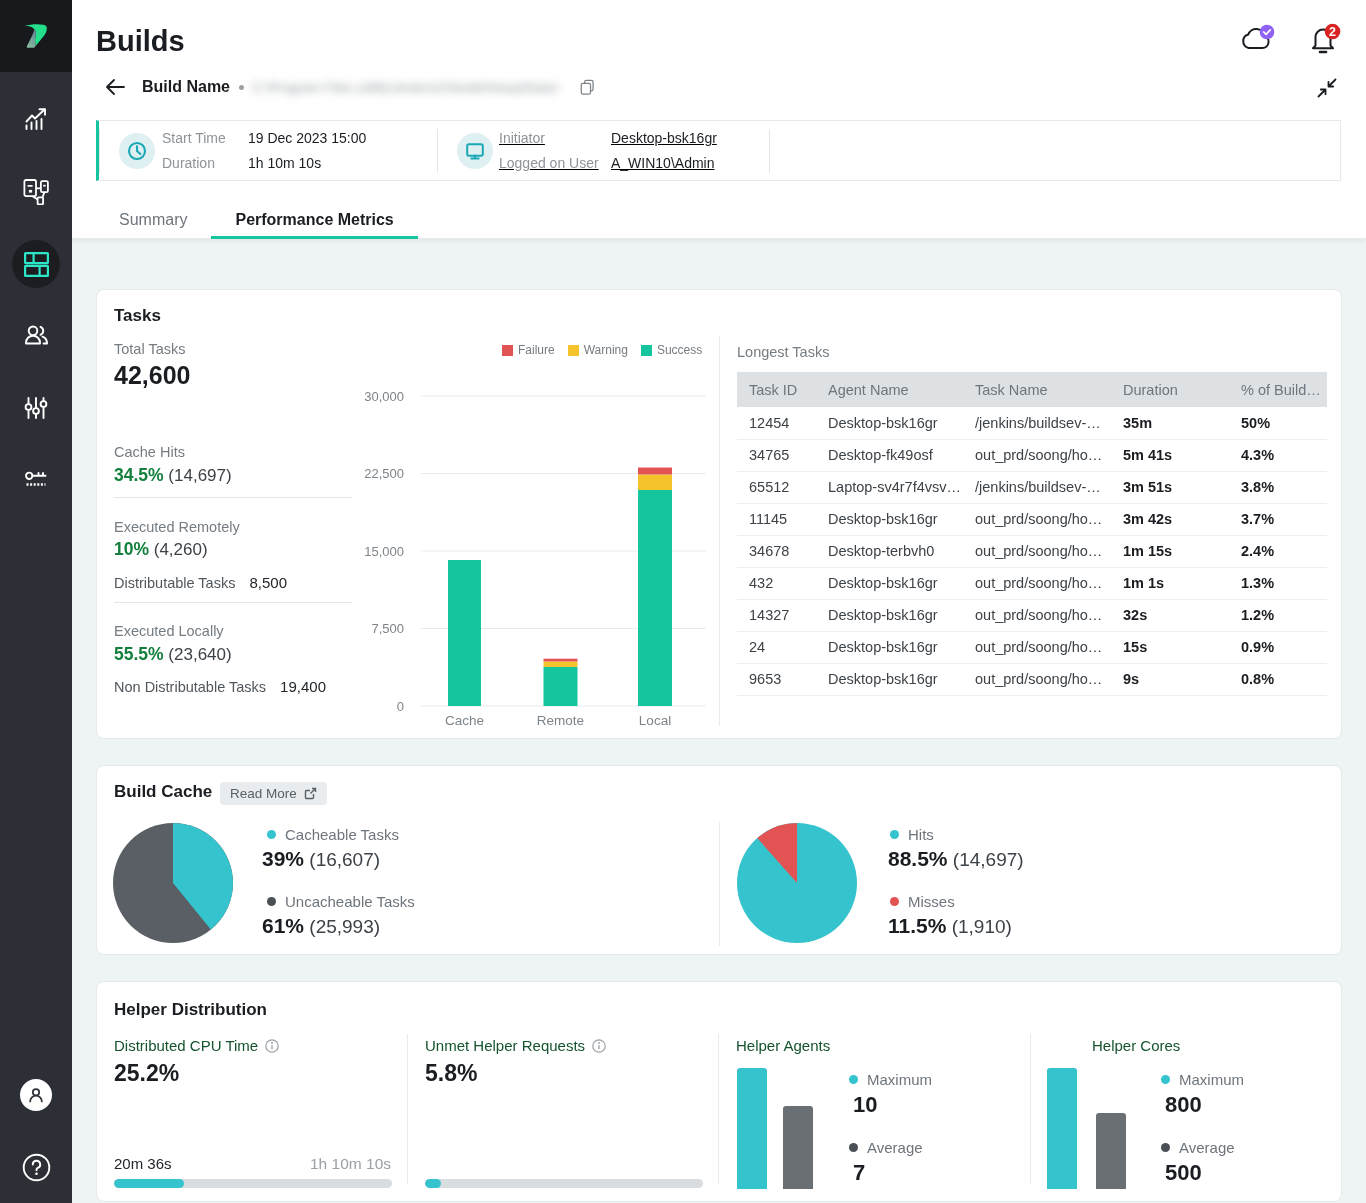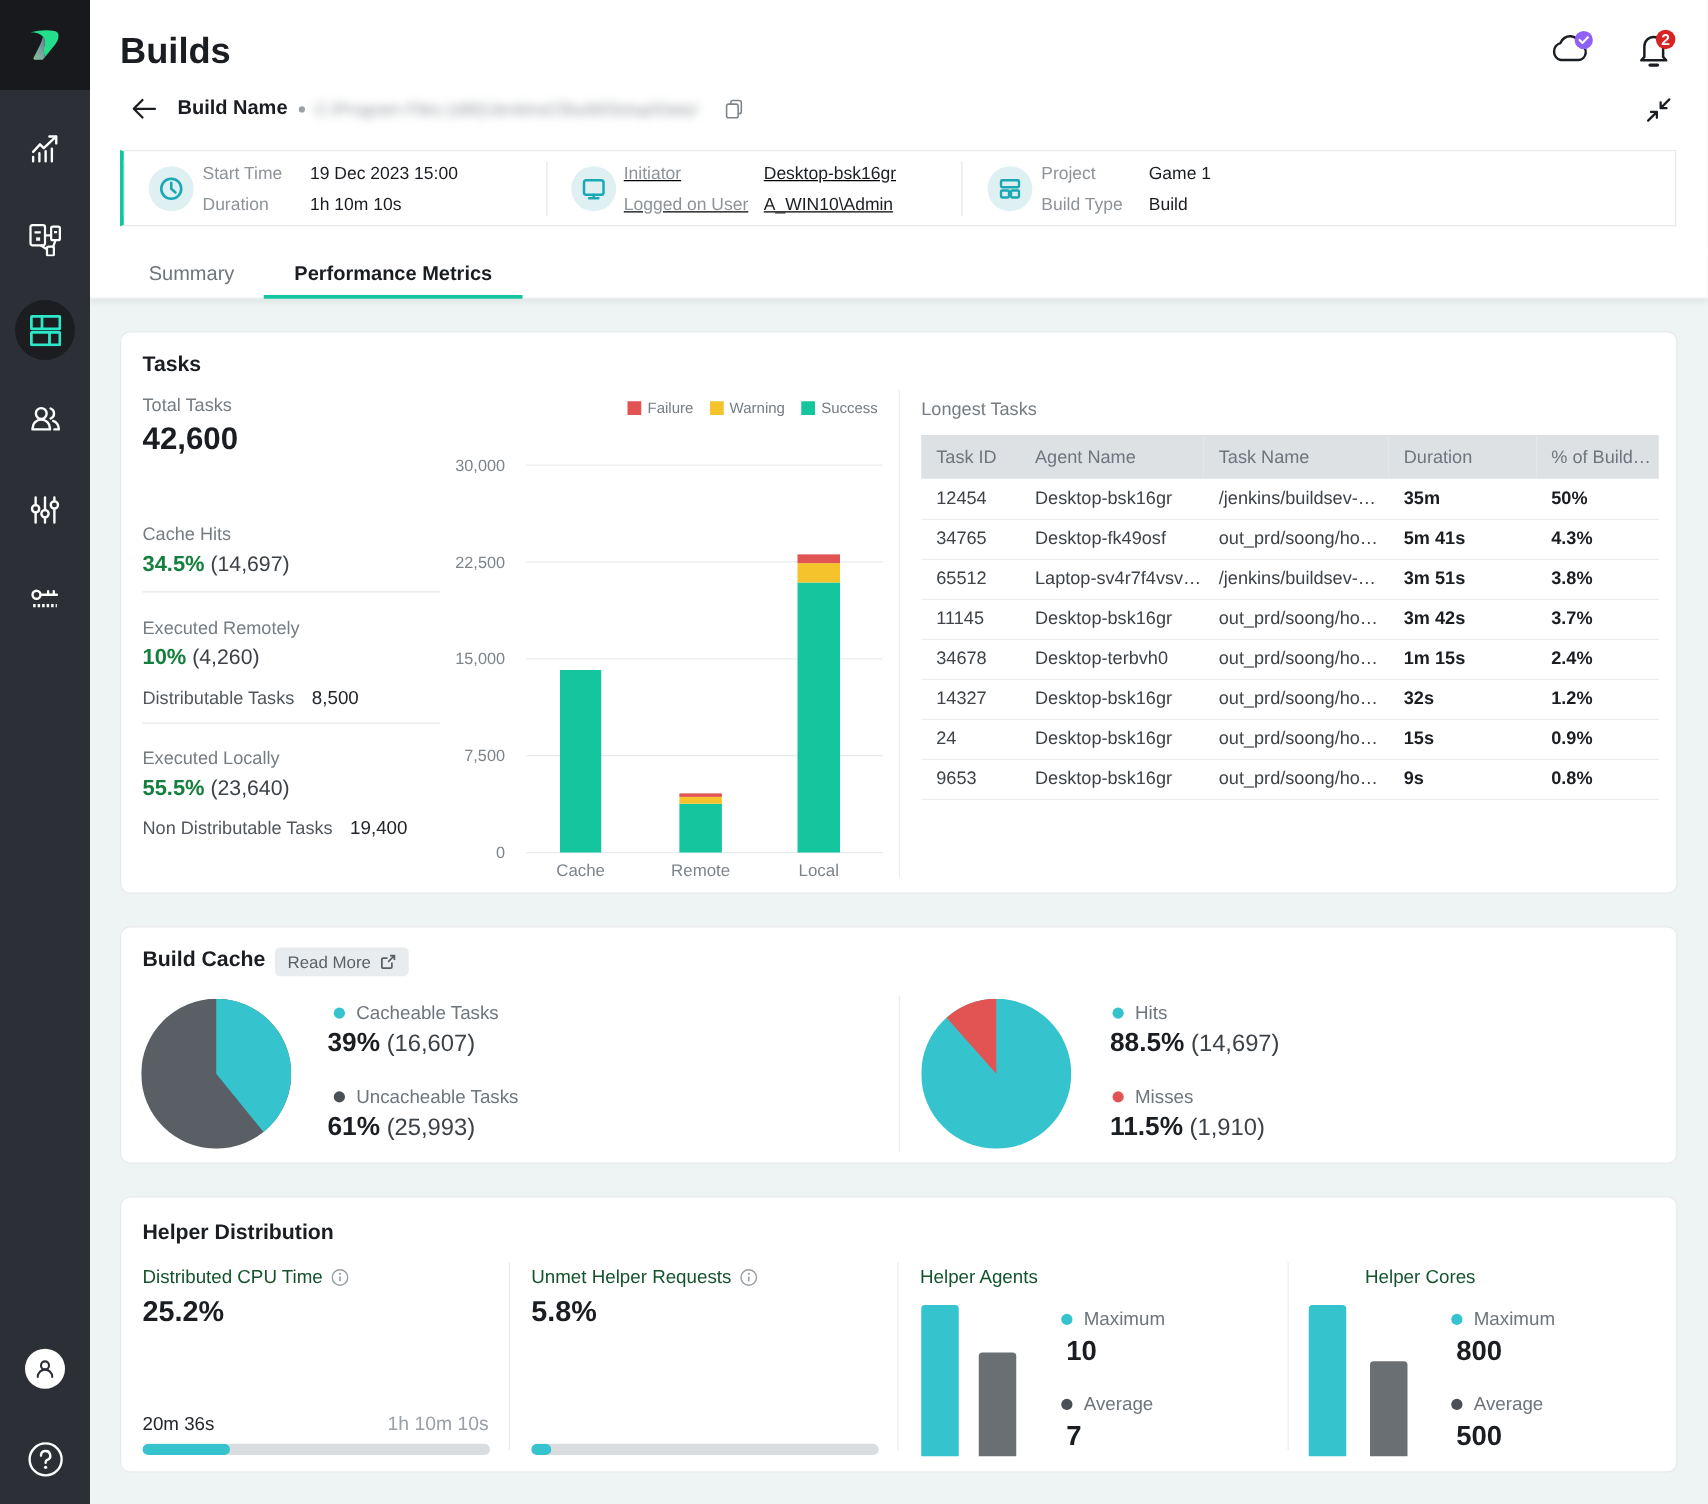--- a/index.html
+++ b/index.html
@@ -22,21 +22,21 @@
 .chk { width:28px; height:28px; border-radius:50%; background:#14c59d; display:flex; align-items:center; justify-content:center; margin-left:19px; }
 .st-title { font-size:16px; font-weight:700; color:#1a1d21; margin-left:13px; }
 .icirc { width:36px; height:36px; border-radius:50%; background:#def0f2; display:flex; align-items:center; justify-content:center; flex:0 0 36px; }
 .kv { margin-left:5px; font-size:14px; line-height:23px; }
 .kv .lab { color:#8d9399; }
 .kv .val { color:#1a1d21; }
 .kv table td { padding:0; font-size:14px; line-height:23px; }
 .tabs { position:absolute; left:0; top:198px; width:100%; display:flex; padding-left:23px; border-bottom:1px solid #e9eced; box-shadow: 0 3px 4px rgba(0,0,0,0.05); background:#fff;}
 .tab { font-size:16px; color:#6e757c; padding:13px 24px 9px 24px; }
 .tab.on { color:#1a1d21; font-weight:700; border-bottom:3px solid #14c59d; margin-bottom:-1px; padding-bottom:7px; }
-.content { background:#eef3f4; padding:26px 24px 12px 24px; height:764px; }
+.content { background:#eef3f4; padding:26px 24px 12px 24px; height:764px;margin-top:24px; }
 .card { background:#fff; border:1px solid #e7eaec; border-radius:8px; }
 .card-title { font-size:17px; font-weight:700; color:#1a1d21; }
 .slab { position:absolute; left:17px; font-size:14.5px; color:#757c82; }
 .slab2 { position:absolute; left:17px; font-size:14.5px; color:#51575c; }
 .slab2 span { color:#23272b; margin-left:10px; font-size:15px; }
 .sval { position:absolute; left:17px; font-size:17px; color:#3c4247; }
 .sval b { color:#15803d; font-size:17.5px; }
 .shr { position:absolute; left:17px; width:238px; height:1px; background:#e4e7e9; }
 .lsq { width:11px; height:11px; display:inline-block; margin-right:5px; }
 .ltable { border-collapse:collapse; font-size:14.5px; color:#3c4247; }
@@ -216,45 +216,20 @@
                 </tr>
                 <tr>
                   <td class="lab">Logged on User</td>
                   <td class="val">A_WIN10\Admin</td>
                 </tr>
               </tbody>
             </table>
           </div>
     </div>
     <div class="st-div"></div>
-    <div class="st-sec" style="padding-left:20px;">
-      <div class="icirc">
-            <svg width="22" height="22" viewBox="0 0 22 22">
-              <g fill="none" stroke="#1ba7b4" stroke-width="1.9">
-                <rect x="3.8" y="4.2" width="14.4" height="5.6" rx="1"></rect>
-                <rect x="3.8" y="12.4" width="6.4" height="5.6" rx="1"></rect>
-                <rect x="11.8" y="12.4" width="6.4" height="5.6" rx="1"></rect>
-              </g>
-            </svg>
-          </div>
-      <div class="kv">
-            <table>
-              <tbody>
-                <tr>
-                  <td class="lab" style="min-width:84px;">Project</td>
-                  <td class="val">Game 1</td>
-                </tr>
-                <tr>
-                  <td class="lab">Build Type</td>
-                  <td class="val">Build</td>
-                </tr>
-              </tbody>
-            </table>
-          </div>
-    </div>
   </div>
   <div class="tabs">
     <div class="tab">Summary</div>
     <div class="tab on">Performance Metrics</div>
   </div>
 </div>
 <div class="content">
   <div class="card" style="height:450px; position:relative;">
     <div class="card-title" style="position:absolute; left:17px; top:16px;">Tasks</div>
     <div class="slab" style="top:51px;">Total Tasks</div>
@@ -344,20 +319,27 @@
               <td><b>3.7%</b></td>
             </tr>
       <tr>
               <td>34678</td>
               <td>Desktop-terbvh0</td>
               <td>out_prd/soong/ho…</td>
               <td><b>1m 15s</b></td>
               <td><b>2.4%</b></td>
             </tr>
       <tr>
+              <td>432</td>
+              <td>Desktop-bsk16gr</td>
+              <td>out_prd/soong/ho…</td>
+              <td><b>1m 1s</b></td>
+              <td><b>1.3%</b></td>
+            </tr>
+      <tr>
               <td>14327</td>
               <td>Desktop-bsk16gr</td>
               <td>out_prd/soong/ho…</td>
               <td><b>32s</b></td>
               <td><b>1.2%</b></td>
             </tr>
       <tr>
               <td>24</td>
               <td>Desktop-bsk16gr</td>
               <td>out_prd/soong/ho…</td>

